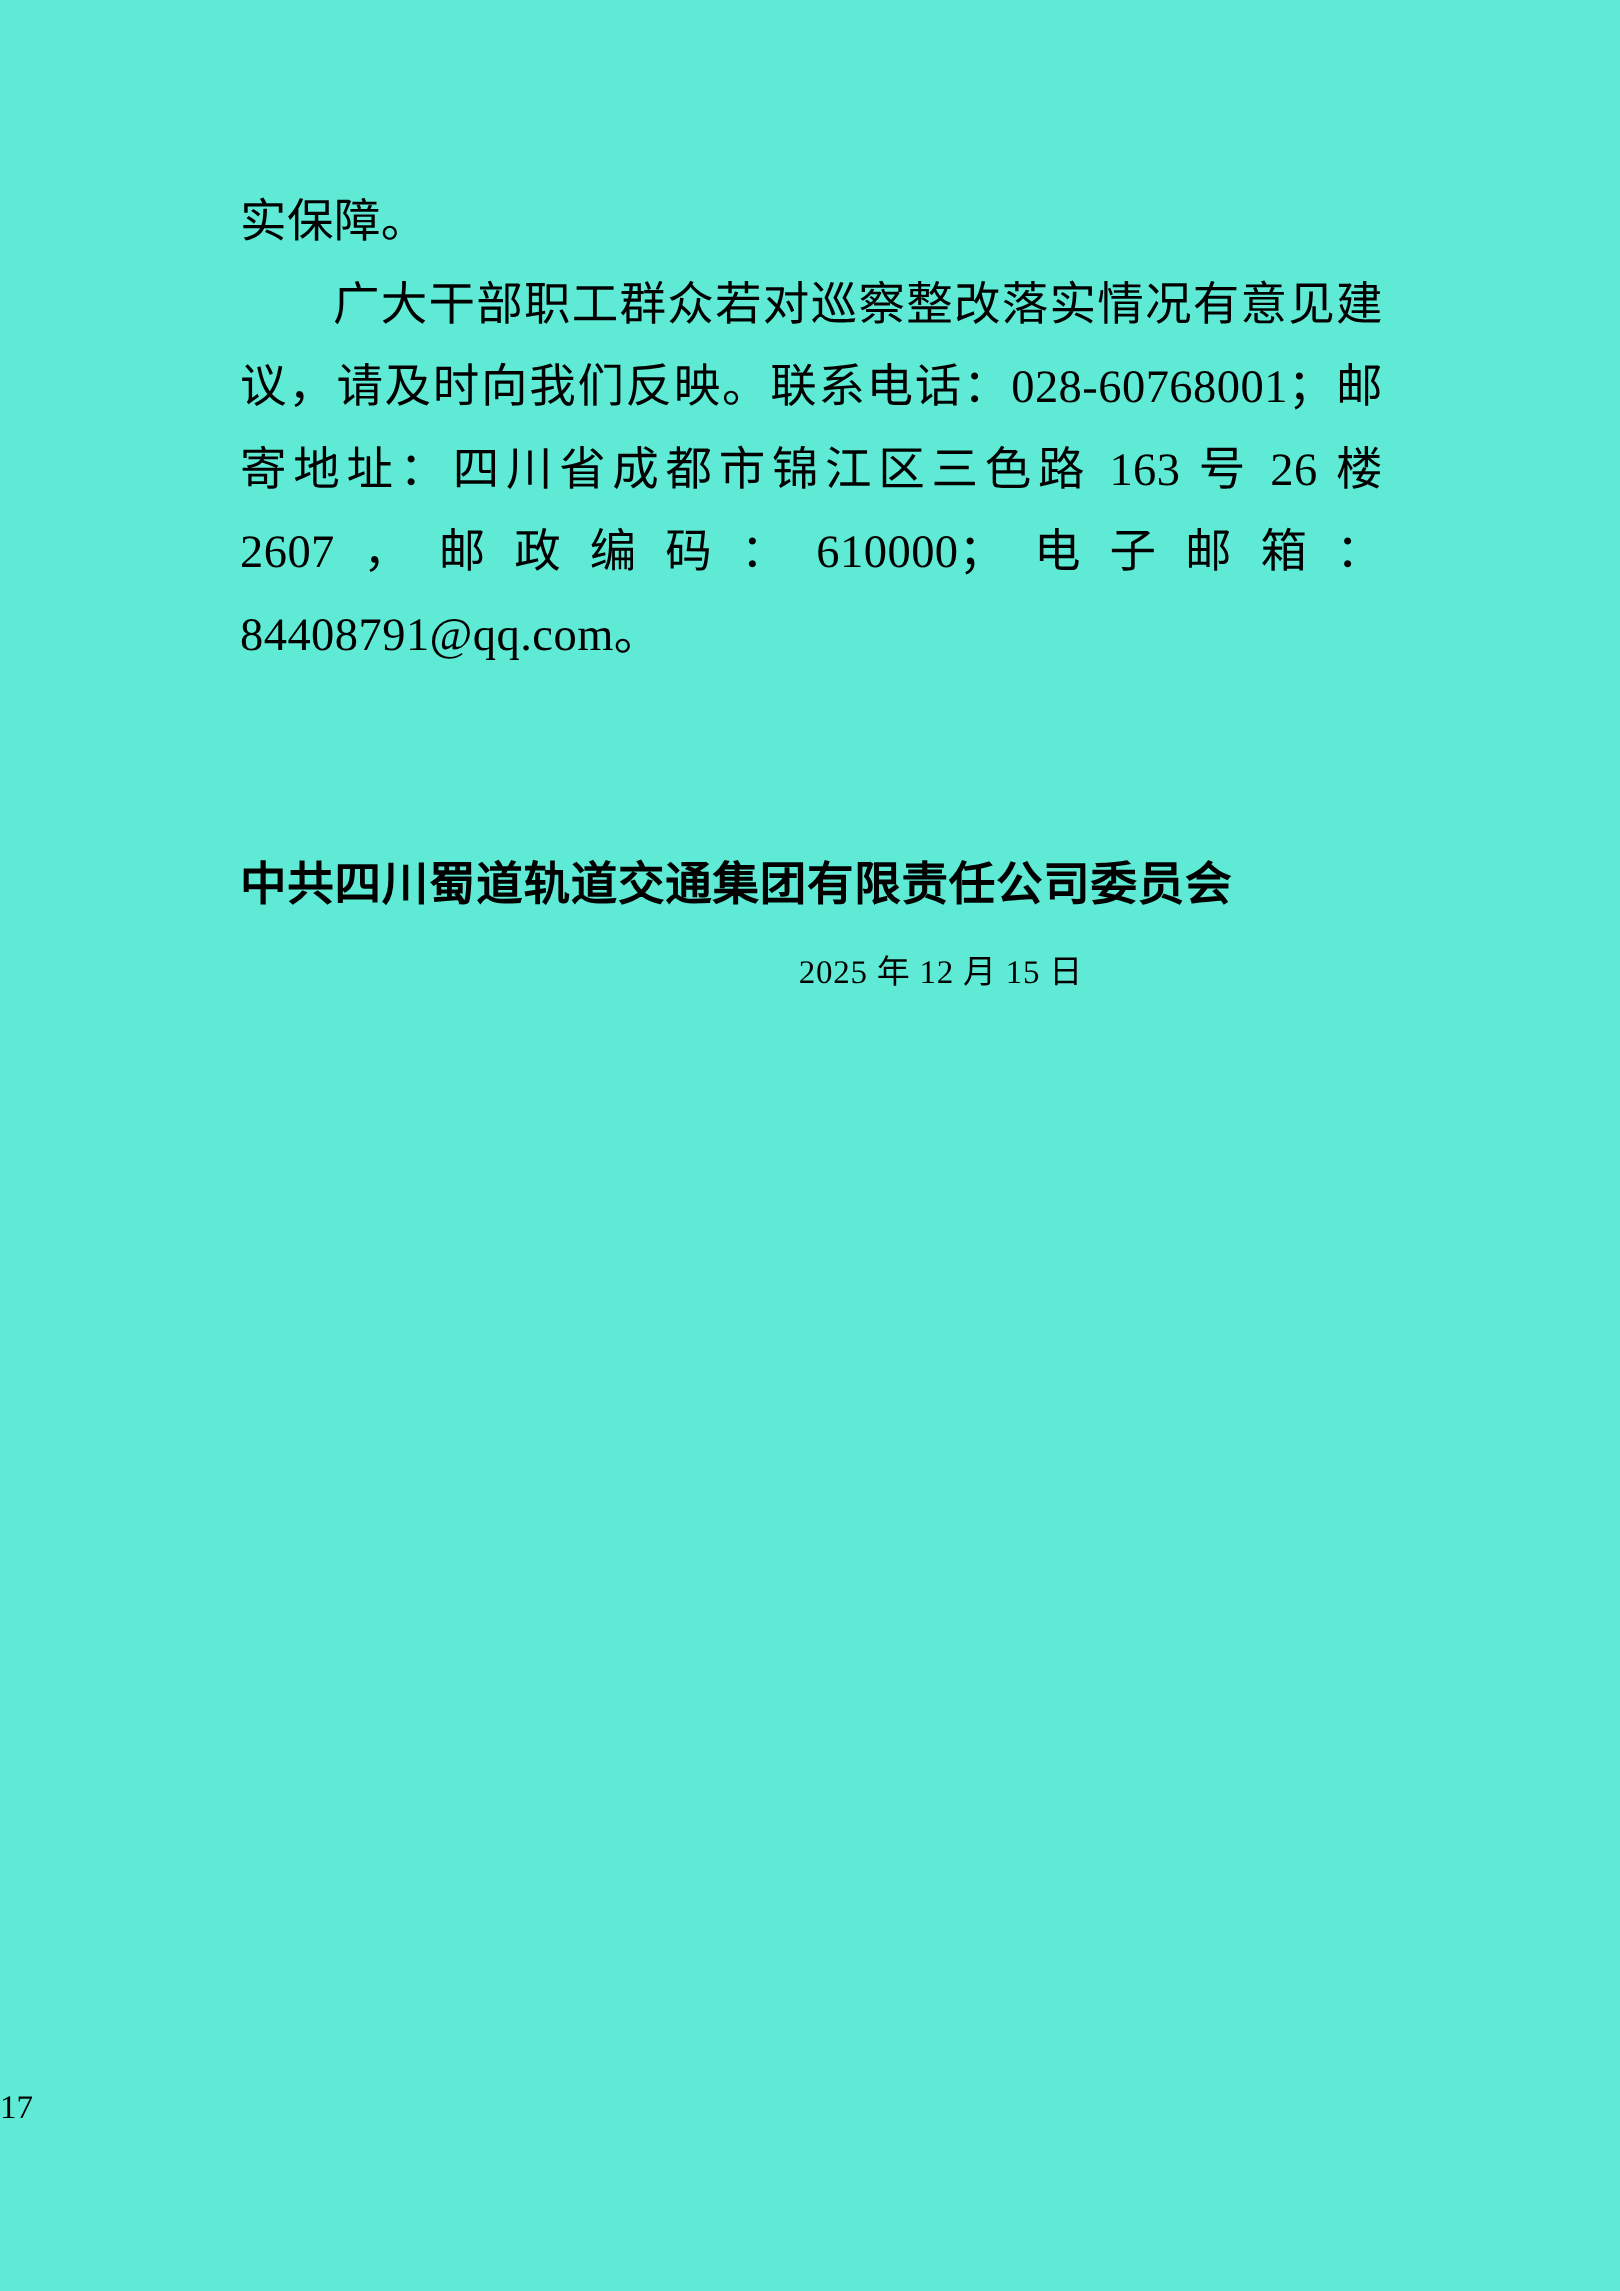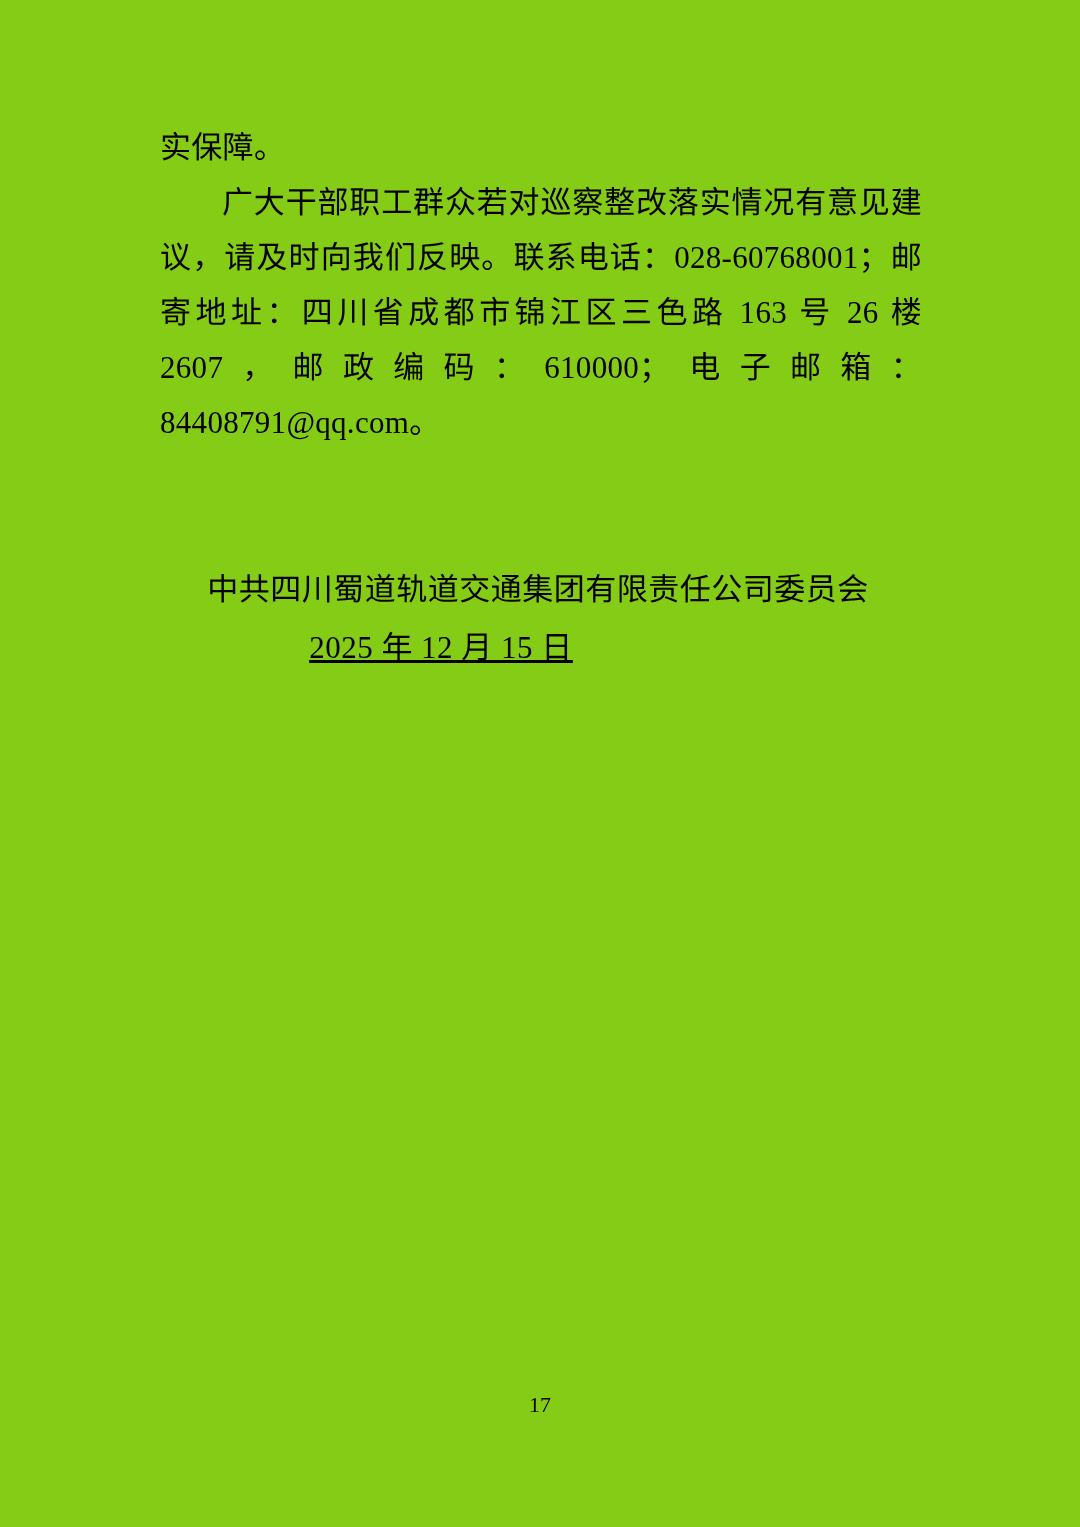--- a/index.html
+++ b/index.html
@@ -10,21 +10,21 @@
   }
   body {
     font-family: "Liberation Serif", "DejaVu Serif", serif;
     color: #000000;
   }
   .page {
     position: relative;
     width: 1080px;
     height: 1527px;
     margin: 0 auto;
-    background: #84cc16;
+    background: #5eead4;
     overflow: hidden;
   }
   .content {
     position: absolute;
     left: 160px;
     top: 120px;
     width: 762px;
   }
   .para {
     font-size: 31px;
@@ -38,39 +38,38 @@
   .para-indent {
     text-indent: 62px;
   }
   .spacer-block {
     height: 112px;
   }
   .signature {
     margin: 0;
     font-size: 31px;
     line-height: 55px;
-    text-align: center;
     padding-right: 6px;
     letter-spacing: 0.5px;
+    font-weight: bold;
   }
   .sig-date {
     margin: 0;
-    font-size: 31px;
+    font-size: 22px;
     line-height: 62px;
-    text-align: center;
+    text-align: right;
     padding-right: 200px;
     letter-spacing: 0.5px;
-    text-decoration: underline;
   }
   .page-number {
     position: absolute;
     left: 0;
     right: 0;
     top: 1392px;
-    text-align: center;
+    text-align: left;
     font-size: 22px;
     color: #000000;
   }
 </style>
 </head>
 <body>
 
 <div class="page">
   <div class="content">
 

